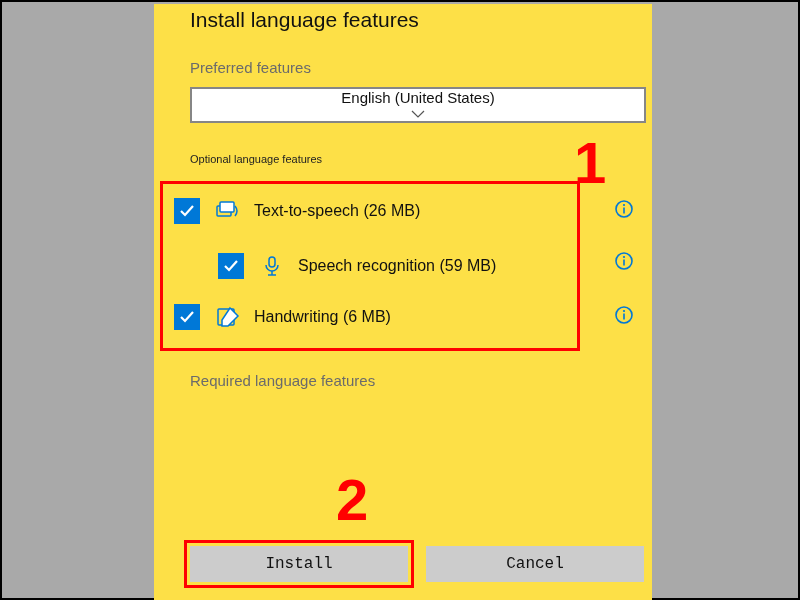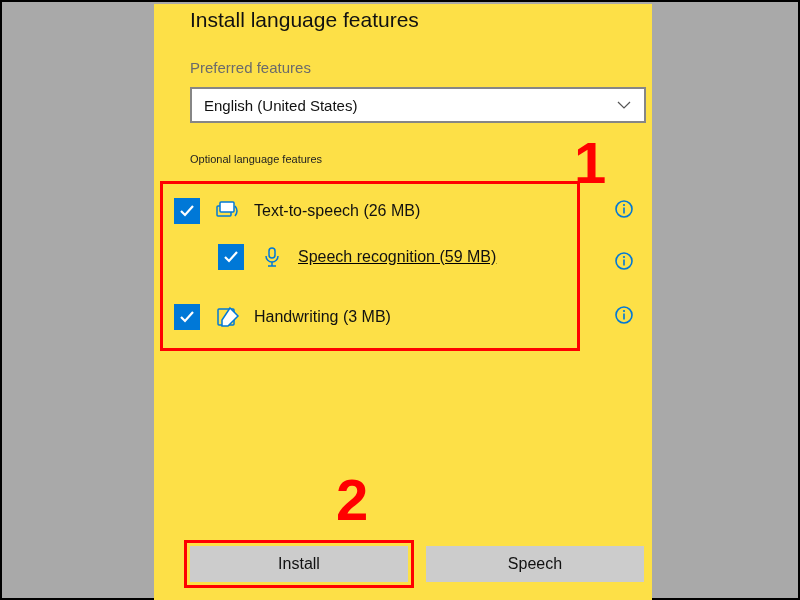--- a/index.html
+++ b/index.html
@@ -46,20 +46,21 @@
     left: 36px;
     top: 83px;
     width: 456px;
     height: 36px;
     border: 2px solid #868686;
     background: #fff;
     display: flex;
     align-items: center;
     padding: 0 12px;
     cursor: pointer;
+    flex-direction: column;
   }
   .lang-select-text {
     font-size: 15px;
     color: #111;
     flex: 1;
   }
   .chevron {
     width: 16px; height: 16px;
   }
   .chevron svg { width:100%; height:100%; }
@@ -97,21 +98,21 @@
     color: #ff0000;
     font-family: Arial, sans-serif;
   }
   .feature-row {
     position: absolute;
     display: flex;
     align-items: center;
     height: 40px;
   }
   .row-tts { left: 20px; top: 187px; align-items: center; }
-  .row-sr  { left: 64px; top: 233px; text-decoration: underline; }
+  .row-sr  { left: 64px; top: 242px; }
   .row-hw  { left: 20px; top: 293px; }
   .checkbox {
     width: 26px; height: 26px;
     background: #0078d7;
     display: flex;
     align-items: center;
     justify-content: center;
     margin-right: 16px;
     cursor: pointer;
   }
@@ -154,21 +155,21 @@
   .btn {
     position: absolute;
     top: 542px;
     height: 36px;
     width: 218px;
     background: #ccc;
     border: none;
     font-size: 16px;
     color: #111;
     cursor: pointer;
-    font-family: Liberation Sans, sans-serif;
+    font-family: Liberation Mono, monospace;
   }
   .btn-install { left: 36px; }
   .btn-cancel { left: 272px; }
   .red-box-2 {
     position: absolute;
     left: 30px;
     top: 536px;
     width: 230px;
     height: 48px;
     border: 3px solid #ff0000;
@@ -234,21 +235,21 @@
         <svg viewBox="0 0 18 18">
             <path d="M3 9 L7 13 L15 4" fill="none" stroke="#fff" stroke-width="2.2"></path>
           </svg>
       </div>
       <div class="feat-icon">
         <svg viewBox="0 0 24 22">
             <rect x="2" y="3" width="16" height="16" rx="1" fill="none" stroke="#0078d7" stroke-width="1.5"></rect>
             <path d="M14 2 L22 10 L12 20 L6 20 L6 14 Z" fill="#fff" stroke="#0078d7" stroke-width="1.5"></path>
           </svg>
       </div>
-      <span class="feat-text">Handwriting (3 MB)</span>
+      <span class="feat-text">Handwriting (6 MB)</span>
     </div>
 
     <div class="info-icon info-tts">
       <svg viewBox="0 0 20 20">
           <circle cx="10" cy="10" r="8" fill="none" stroke="#0078d7" stroke-width="1.6"></circle>
           <circle cx="10" cy="6" r="1.1" fill="#0078d7"></circle>
           <rect x="9.2" y="8.5" width="1.6" height="6" fill="#0078d7"></rect>
         </svg>
     </div>
     <div class="info-icon info-sr">
@@ -259,24 +260,25 @@
         </svg>
     </div>
     <div class="info-icon info-hw">
       <svg viewBox="0 0 20 20">
           <circle cx="10" cy="10" r="8" fill="none" stroke="#0078d7" stroke-width="1.6"></circle>
           <circle cx="10" cy="6" r="1.1" fill="#0078d7"></circle>
           <rect x="9.2" y="8.5" width="1.6" height="6" fill="#0078d7"></rect>
         </svg>
     </div>
 
+    <div class="req-label">Required language features</div>
 
 
     <button class="btn btn-install">Install</button>
-    <button class="btn btn-cancel">Speech</button>
+    <button class="btn btn-cancel">Cancel</button>
 
     <div class="red-box-1"></div>
     <div class="annot1">1</div>
     <div class="red-box-2"></div>
     <div class="annot2">2</div>
 
   </div>
 </div>
 
 </body></html>

